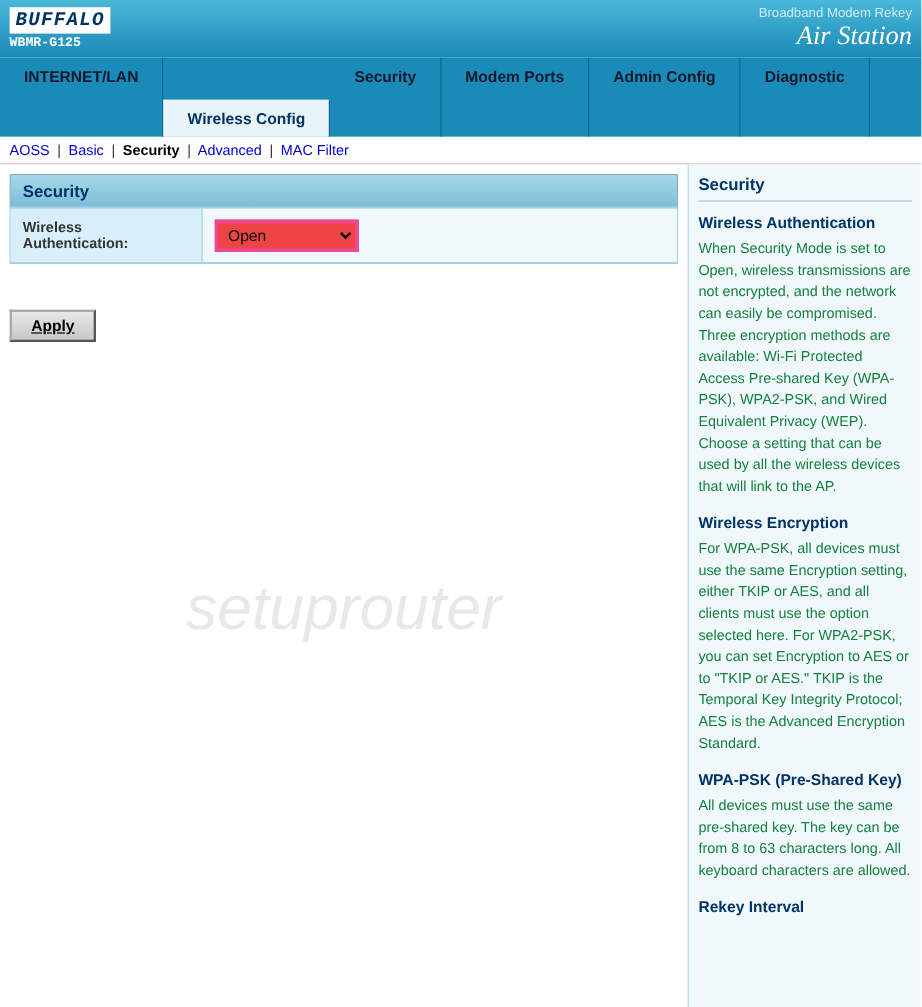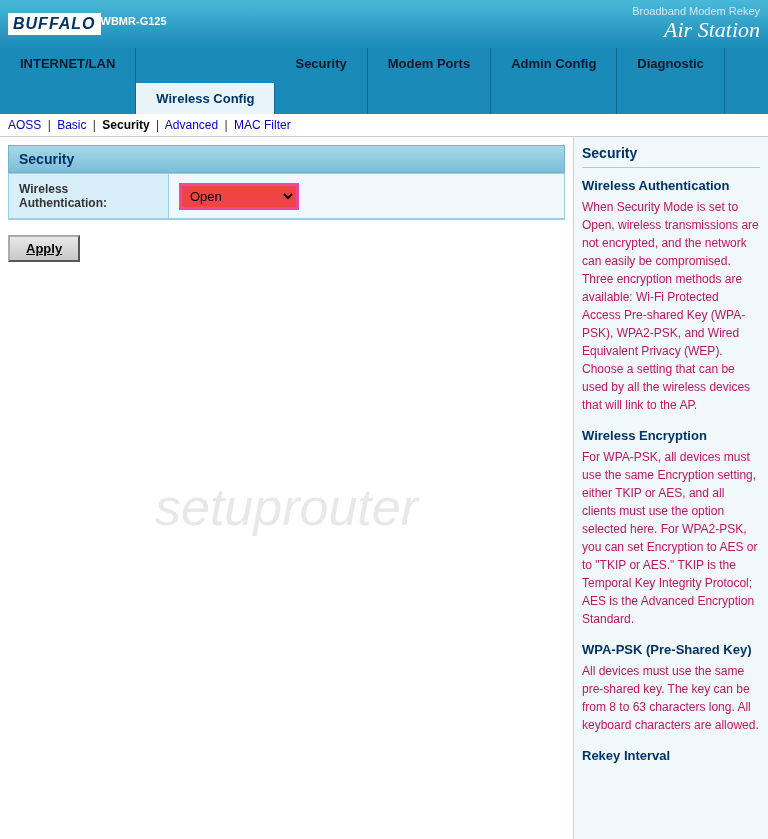--- a/index.html
+++ b/index.html
@@ -9,21 +9,22 @@
     #header {
       background: linear-gradient(to bottom, #4ab8d8 0%, #1a8ab8 100%);
       display: flex;
       align-items: center;
       justify-content: space-between;
       padding: 4px 8px;
       height: 48px;
     }
     #logo-area {
       display: flex;
-      flex-direction: row;
+      flex-direction: column;
+      font-family: Liberation Mono, monospace;
     }
     #logo-buffalo {
       background: #fff;
       color: #003366;
       font-weight: 900;
       font-size: 16px;
       padding: 2px 5px;
       letter-spacing: 1px;
       font-style: italic;
     }
@@ -140,21 +141,21 @@
     select {
       padding: 2px 4px;
       font-size: 13px;
       border: 3px solid #ec4899;
       background: #ef4444;
       min-width: 120px;
     }
 
     
     .apply-btn {
-      margin-top: 5px;
+      margin-top: 28px;
       padding: 4px 16px;
       background: linear-gradient(to bottom, #e8e8e8, #c8c8c8);
       border: 2px outset #aaa;
       font-size: 13px;
       font-weight: bold;
       cursor: pointer;
       color: #000;
       text-decoration: underline;
     }
 
@@ -200,21 +201,21 @@
       margin-bottom: 10px;
     }
     .sidebar-section-heading {
       font-size: 13px;
       font-weight: bold;
       color: #003366;
       margin-bottom: 5px;
     }
     .sidebar-text {
       font-size: 12px;
-      color: #be185d;
+      color: #15803d;
       line-height: 1.5;
       margin-bottom: 14px;
     }
   </style>
 </head>
 <body>
 
 <div id="header">
   <div id="logo-area">
     <div id="logo-buffalo">BUFFALO</div>

